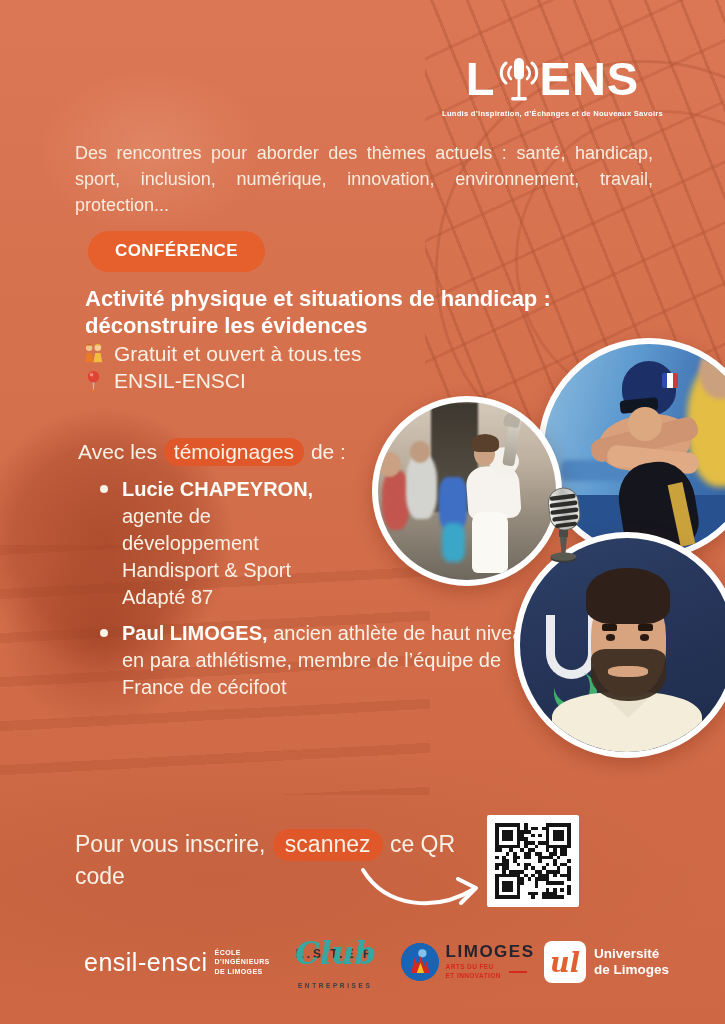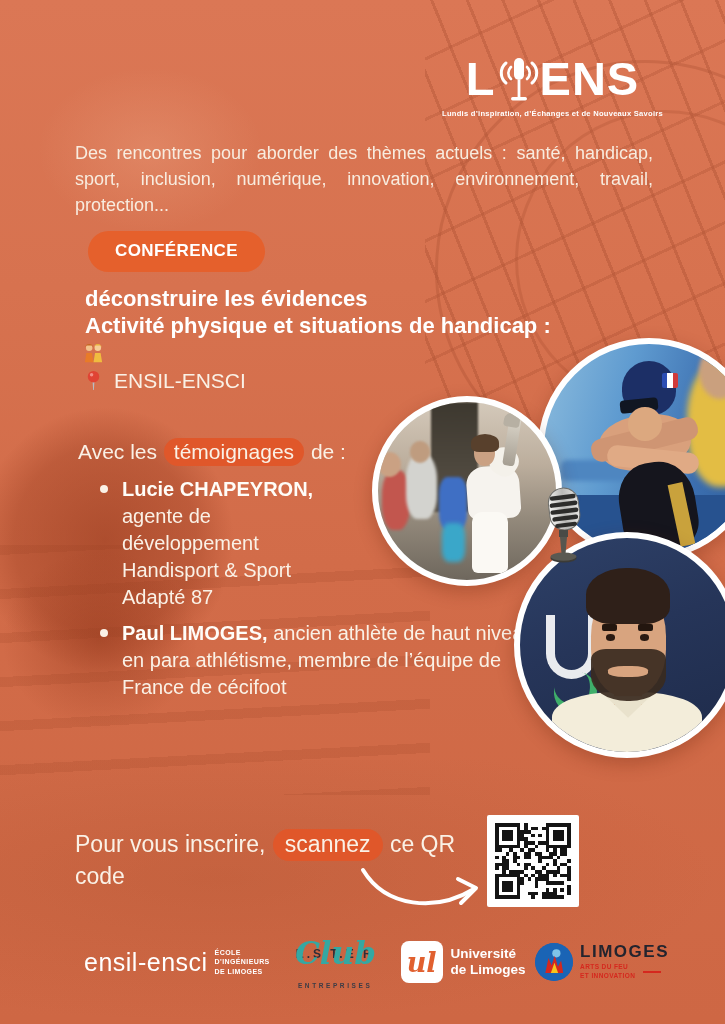--- a/index.html
+++ b/index.html
@@ -144,34 +144,35 @@
       </svg>
       <span>ENS</span>
     </div>
     <div class="brand-tagline">Lundis d’inspiration, d’Échanges et de Nouveaux Savoirs</div>
   </div>
 
   <p class="page-desc" style="margin:0">Des rencontres pour aborder des thèmes actuels : santé, handicap, sport, inclusion, numérique, innovation, environnement, travail, protection...</p>
 
   <div class="badge">CONFÉRENCE</div>
   <div class="event-title">
+    <div>Activité physique et situations de handicap :</div>
     <div>déconstruire les évidences</div>
-    <div>Activité physique et situations de handicap :</div>
   </div>
 
   <div class="info">
     <div class="info-row">
       <svg class="emoji" viewBox="0 0 24 24">
         <circle cx="7.5" cy="6" r="3.4" fill="#f2c28c"></circle>
         <path d="M3.6 6 a3.9 3.9 0 0 1 7.8 0 l-1 -2.4 h-5.8 z" fill="#c4651f"></path>
         <path d="M3 21 l1.6 -9.5 h5.8 L12 21 z" fill="#e87b28"></path>
         <circle cx="16.5" cy="6" r="3.4" fill="#f6cd96"></circle>
         <path d="M12.6 6 a3.9 3.9 0 0 1 7.8 0 l-1 -2.4 h-5.8 z" fill="#e8b43a"></path>
         <path d="M12 21 l1.6 -9.5 h5.8 L21 21 z" fill="#f0bc3f"></path>
       </svg>
+      <span>Gratuit et ouvert à tous.tes</span>
     </div>
     <div class="info-row">
       <svg class="emoji" viewBox="0 0 24 24">
         <path d="M11 12 h2 l-0.6 10 h-0.8 z" fill="#b9bdc4"></path>
         <circle cx="12" cy="8" r="6" fill="#e04434"></circle>
         <circle cx="10" cy="6" r="1.8" fill="#f29086"></circle>
       </svg>
       <span>ENSIL-ENSCI</span>
     </div>
   </div>
@@ -514,41 +515,41 @@
         <span>D'INGÉNIEURS</span>
         <span>DE LIMOGES</span>
       </span>
     </div>
     <div class="ester">
       <div class="ester-letters">E.S.T.E.R</div>
       <div class="ester-club">Club</div>
       <div class="ester-sub">ENTREPRISES</div>
     </div>
     <div class="lg">
-      <div class="ul-box">ul</div>
-      <div class="ul-text">
-        <span>Université</span>
-        <span>de Limoges</span>
-      </div>
-    </div>
-    <div class="lg">
       <div class="limoges-circle">
         <svg viewBox="0 0 24 24" width="38" height="38">
           <circle cx="12" cy="12" r="12" fill="#1A64B5"></circle>
           <circle cx="13.5" cy="6.5" r="2.6" fill="#7fc4e8"></circle>
           <path d="M6.5 19 L8.5 9.5 L10.5 14 L12.5 8 L14.5 15 L16.5 11 L17.8 19 Z" fill="#D5281E"></path>
           <path d="M10 19 L12.3 12.5 L14.6 19 Z" fill="#F5C51D"></path>
         </svg>
       </div>
       <div class="limoges-text">
         <div class="limoges-name">LIMOGES</div>
         <div class="limoges-subrow">
           <div class="limoges-sub">
             <span>ARTS DU FEU</span>
             <span>ET INNOVATION</span>
           </div>
           <div class="limoges-dash"></div>
         </div>
       </div>
     </div>
+    <div class="lg">
+      <div class="ul-box">ul</div>
+      <div class="ul-text">
+        <span>Université</span>
+        <span>de Limoges</span>
+      </div>
+    </div>
   </div>
 
 </div>
 
 </body></html>

